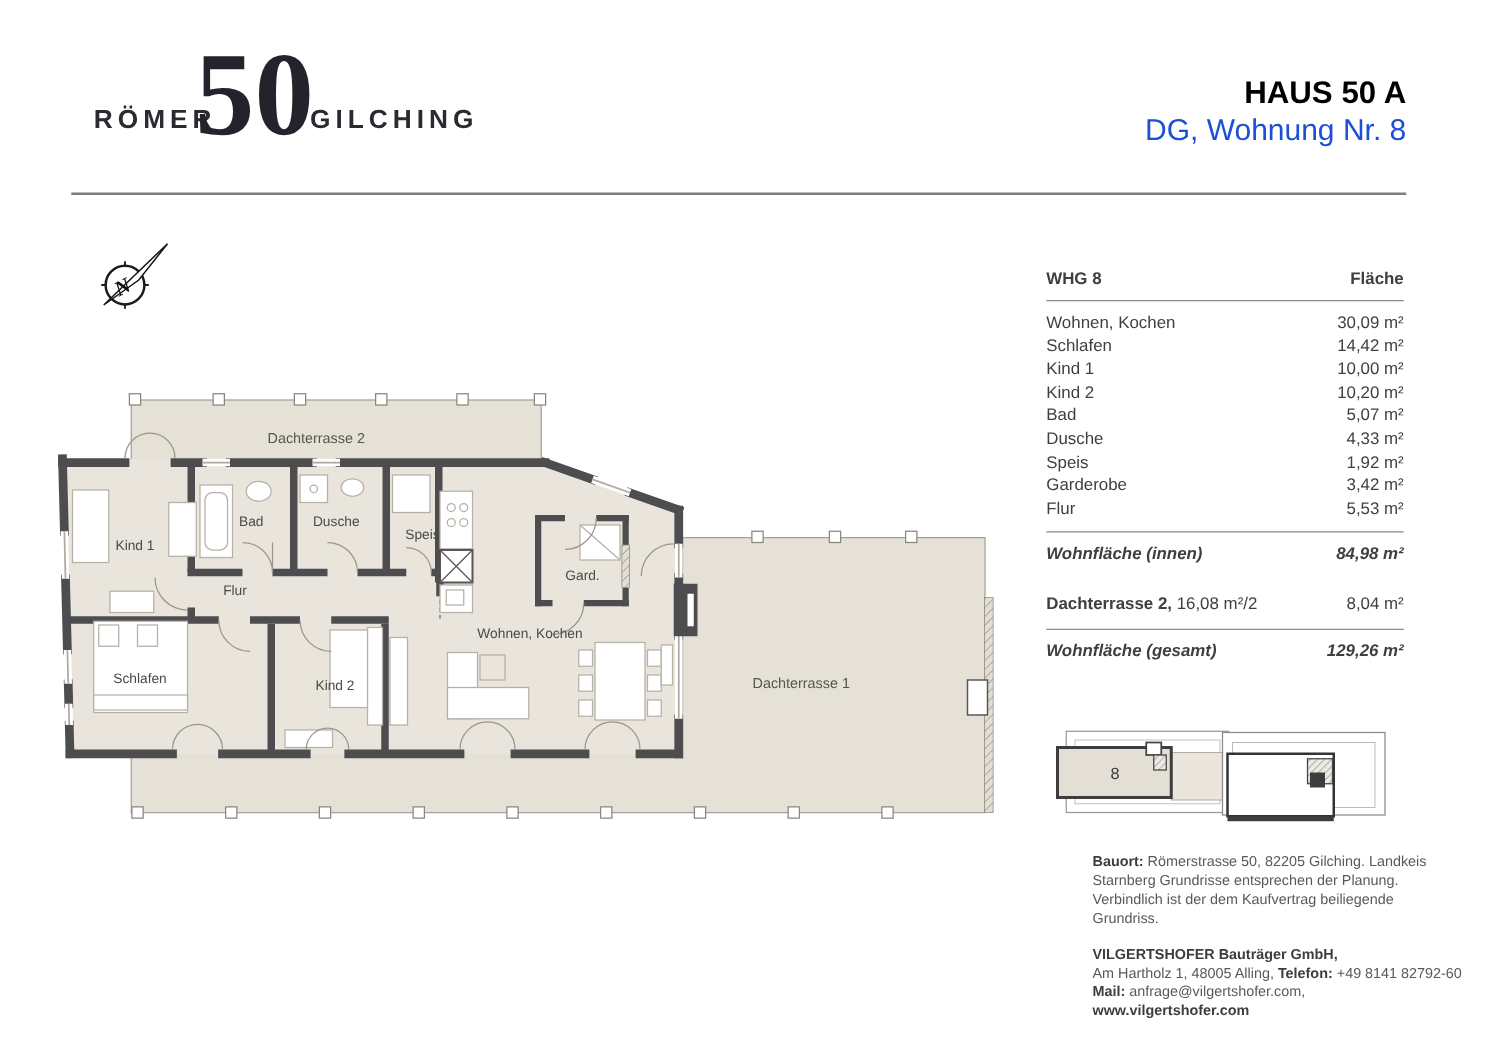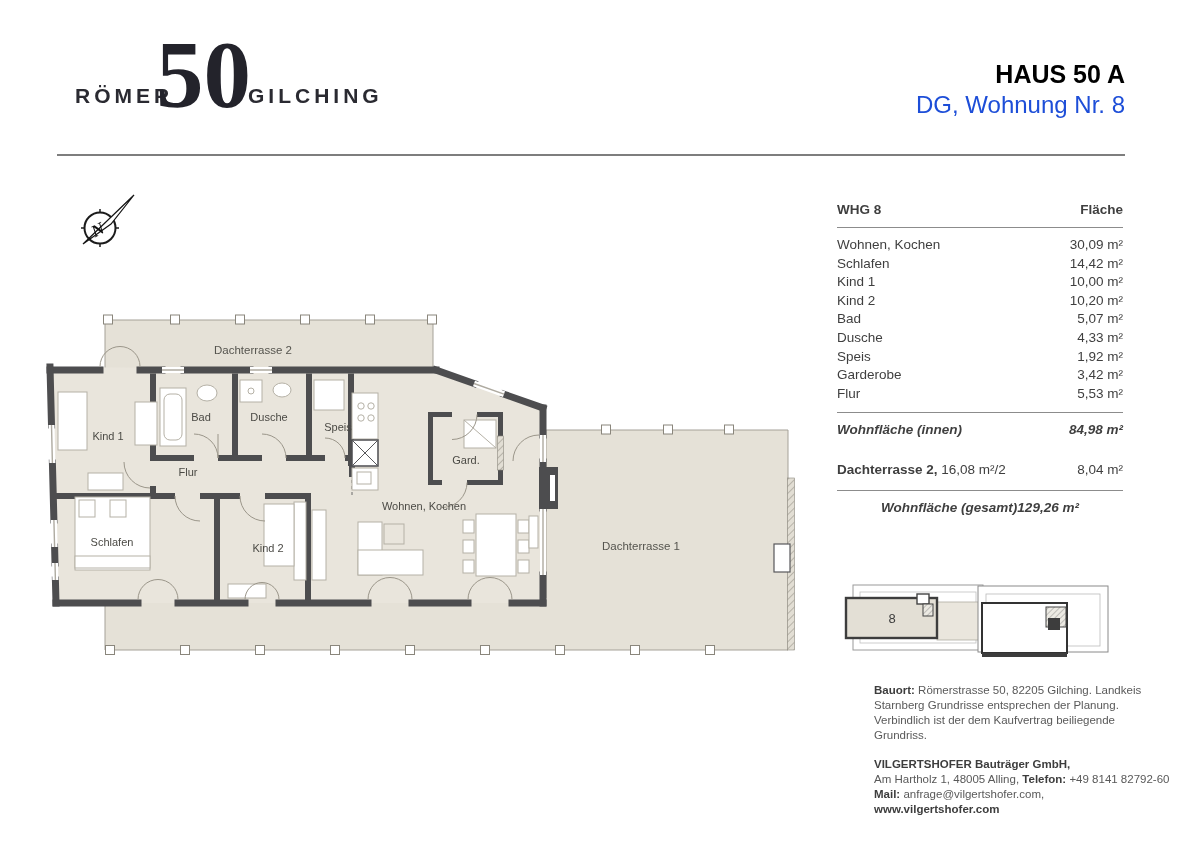--- a/index.html
+++ b/index.html
@@ -17,21 +17,21 @@
   
   .atable{width:286px;font-size:13.5px;color:#3f3f3f;}
   .trow{display:flex;justify-content:space-between;line-height:18.6px;}
   .trow .val{text-align:right;white-space:nowrap;}
   .thead{font-weight:700;line-height:20px;padding-bottom:7px;}
   .tsep{border-top:1.5px solid #8c8c8c;margin:0;}
   .rooms{padding:8px 0 9px 0;}
   .strong{font-weight:700;font-style:italic;}
   .subrow{padding:8px 0 9px 0;}
   .terr{padding:12px 0 10px 0;}
-  .totrow{padding:8px 0;justify-content:center;}
+  .totrow{padding:8px 0;}
   
   .footer{width:296px;font-size:11.5px;line-height:15px;color:#595959;}
   .footer b{color:#3d3d3d;}
   .fgap{height:14px;}
   
   text.rlabel{font-family:"Liberation Sans",sans-serif;font-size:11px;fill:#4b4a45;}
   text.tlabel{font-family:"Liberation Sans",sans-serif;font-size:11.5px;fill:#55544e;}
   .wseg{stroke:var(--wall);stroke-width:7;stroke-linecap:square;fill:none;}
   .iwall{fill:var(--wall);}
   .furn{fill:#fff;stroke:var(--furn);stroke-width:1;}
@@ -220,21 +220,21 @@
   <text class="rlabel" x="227" y="123" text-anchor="middle">Dusche</text>
   <text class="rlabel" x="296" y="133" text-anchor="middle">Speis</text>
   <text class="rlabel" x="424" y="166" text-anchor="middle">Gard.</text>
   <text class="rlabel" x="146" y="178" text-anchor="middle">Flur</text>
   <text class="rlabel" x="70" y="248" text-anchor="middle">Schlafen</text>
   <text class="rlabel" x="226" y="254" text-anchor="middle">Kind 2</text>
   <text class="rlabel" x="382" y="212" text-anchor="middle">Wohnen, Kochen</text>
   <text class="tlabel" x="599" y="252" text-anchor="middle">Dachterrasse 1</text>
 </svg>
 
-<div class="abs atable" style="left:837px;top:200px;">
+<div class="abs atable" style="left:837px;top:213px;">
   <div class="trow thead">
     <span>WHG 8</span>
     <span class="val">Fläche</span>
   </div>
   <div class="tsep"></div>
   <div class="rooms">
     <div class="trow">
         <span>Wohnen, Kochen</span>
         <span class="val">30,09 m²</span>
       </div>

